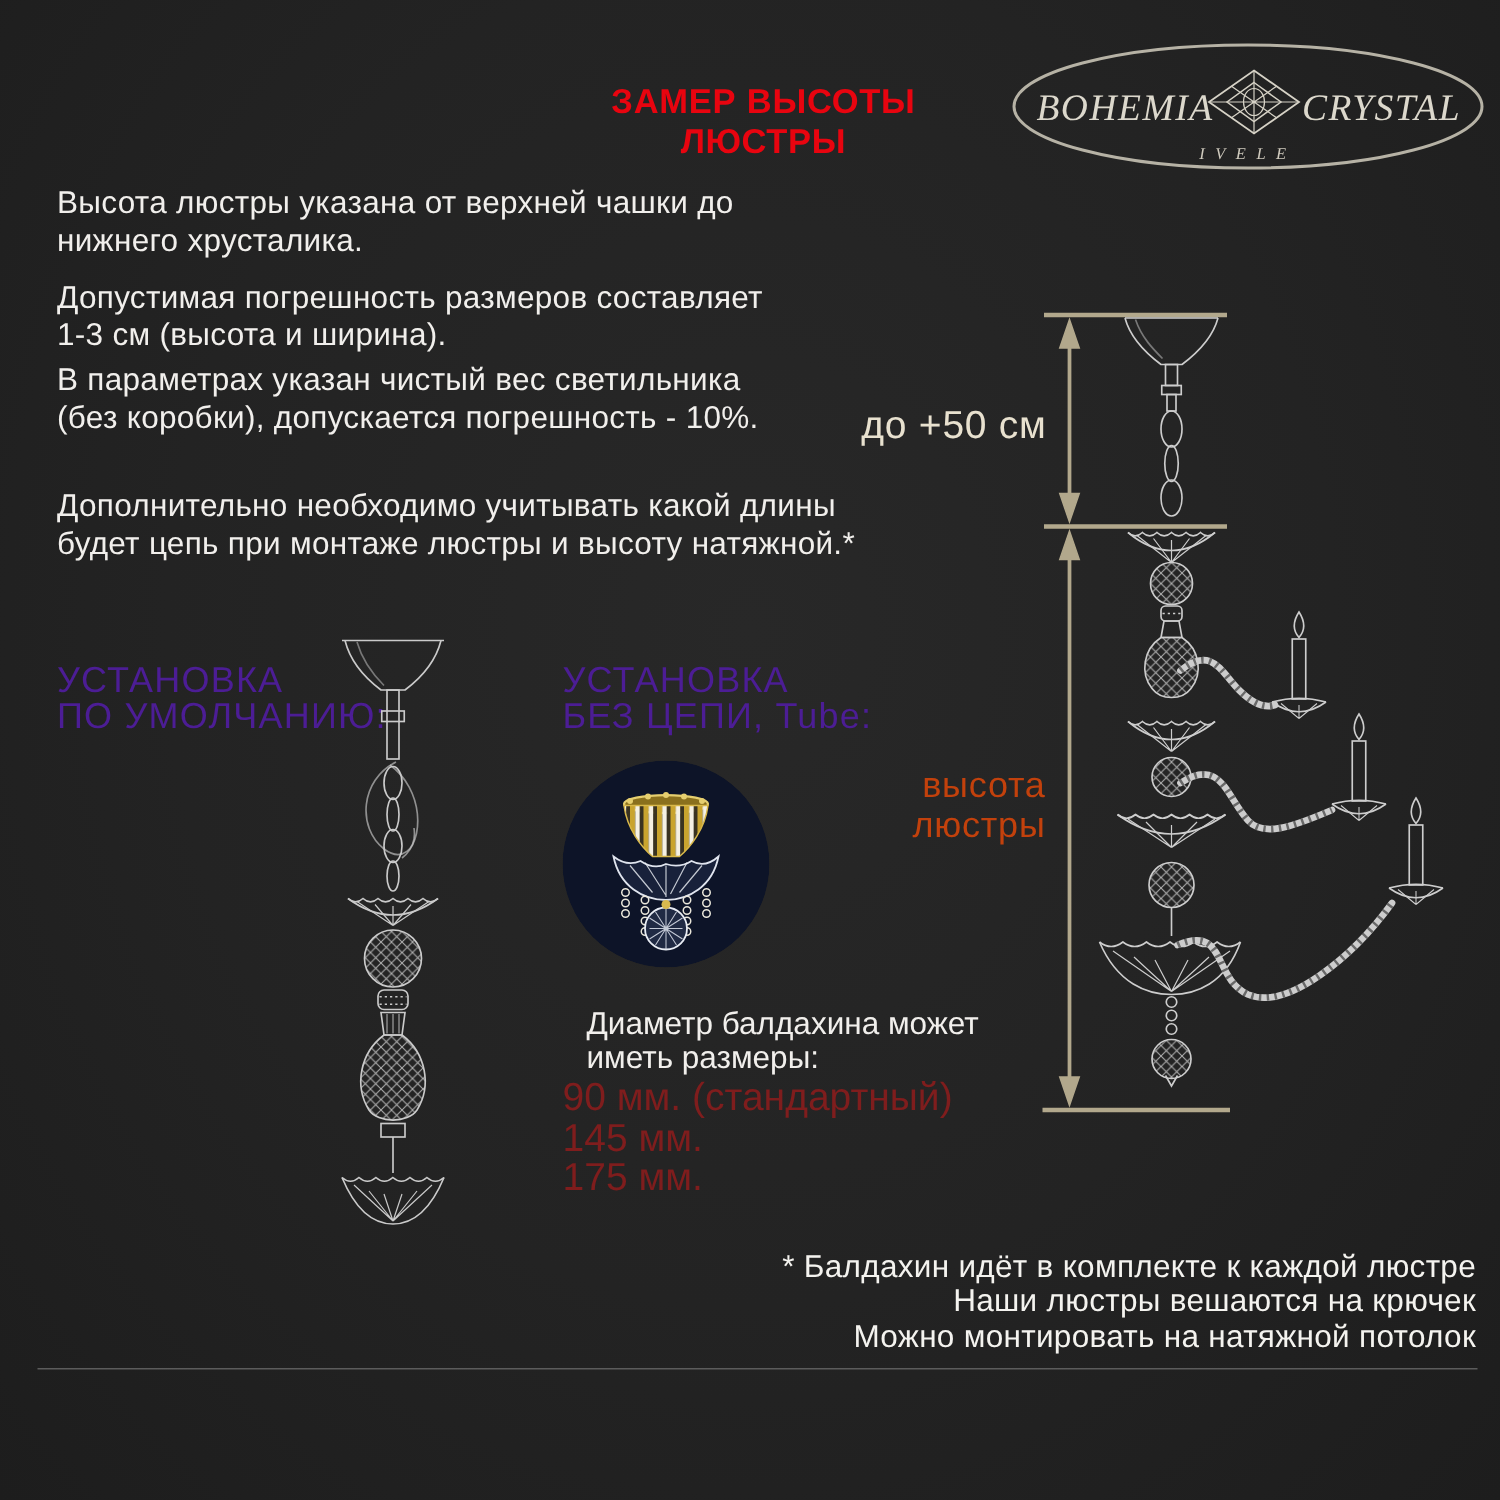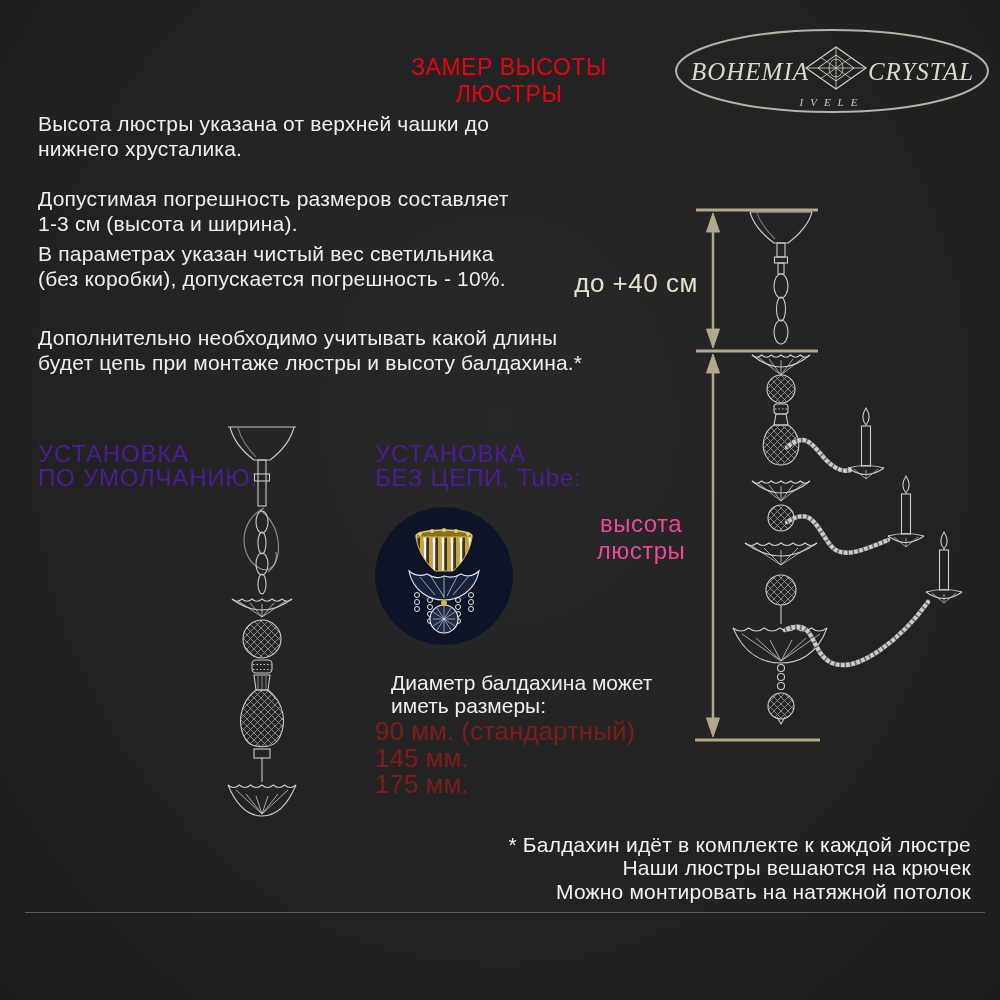--- a/index.html
+++ b/index.html
@@ -6,33 +6,33 @@
   body{
     width:1000px;height:1000px;position:relative;overflow:hidden;
     background:radial-gradient(ellipse at 50% 42%, #282828 0%, #232323 55%, #1d1d1d 100%);
     font-family:"Liberation Sans", sans-serif;
     color:#f1efec;
   }
   .abs{position:absolute;}
   .pre{white-space:pre-line;}
   .title{
     left:368px;top:54px;width:282px;text-align:center;
-    font-size:23px;font-weight:normal;letter-spacing:.5px;color:#e8040f;
+    font-size:23px;font-weight:bold;letter-spacing:.5px;color:#e8040f;
   }
   .para{left:38px;font-size:21px;line-height:24.5px;letter-spacing:.2px;color:#f1efec;}
-  .p1{top:112px}.p2{top:187px}.p3{top:242px}.p4{top:326px}
+  .p1{top:124px}.p2{top:187px}.p3{top:242px}.p4{top:326px}
   .chain-label{left:572px;top:268px;width:128px;text-align:center;font-size:26px;color:#e8e1cf;letter-spacing:.5px;}
-  .height-label{left:585px;top:511px;width:112px;text-align:center;font-size:24px;line-height:26.5px;color:#ec4899;letter-spacing:.5px;}
+  .height-label{left:585px;top:511px;width:112px;text-align:right;font-size:24px;line-height:26.5px;color:#c2410c;letter-spacing:.5px;}
   .sec-head{font-size:24px;line-height:23.5px;letter-spacing:.8px;color:#4c1d95;}
   .hd1{left:38px;top:442px;}
   .hd2{left:375px;top:442px;}
   .tube-photo{left:375px;top:507px;width:138px;height:138px;border-radius:50%;overflow:hidden;}
   .canopy-note{left:391px;top:671px;font-size:21px;line-height:23px;color:#f1efec;}
   .canopy-sizes{left:375px;top:718px;font-size:26px;line-height:26.5px;color:#7f1d1d;}
-  .footnotes{left:300px;right:29px;top:833px;text-align:right;font-size:21px;line-height:23.4px;color:#f4f3ef;letter-spacing:.2px;}
+  .footnotes{left:300px;right:16px;top:833px;text-align:right;font-size:21px;line-height:23.4px;color:#f4f3ef;letter-spacing:.2px;}
   .separator{left:25px;top:912px;width:960px;height:1px;background:#5c5c5c;}
   .logo-box{left:672px;top:26px;width:320px;height:90px;font-style:italic;}
   .lsvg{left:198px;top:418px;}
   .rsvg{left:690px;top:200px;}
   svg text{font-family:"Liberation Serif", serif;}
 </style>
 </head>
 <body>
 
 <div class="abs title">ЗАМЕР ВЫСОТЫ ЛЮСТРЫ</div>
@@ -52,23 +52,23 @@
   </svg>
 </div>
 
 <div class="abs para pre p1">Высота люстры указана от верхней чашки до
 нижнего хрусталика.</div>
 <div class="abs para pre p2">Допустимая погрешность размеров составляет
 1-3 см (высота и ширина).</div>
 <div class="abs para pre p3">В параметрах указан чистый вес светильника
 (без коробки), допускается погрешность - 10%.</div>
 <div class="abs para pre p4">Дополнительно необходимо учитывать какой длины
-будет цепь при монтаже люстры и высоту балдахина.*</div>
-
-<div class="abs chain-label">до +40 см</div>
+будет цепь при монтаже люстры и высоту натяжной.*</div>
+
+<div class="abs chain-label">до +50 см</div>
 <div class="abs height-label pre">высота
 люстры</div>
 
 <div class="abs sec-head pre hd1">УСТАНОВКА
 ПО УМОЛЧАНИЮ:</div>
 <div class="abs sec-head pre hd2">УСТАНОВКА
 БЕЗ ЦЕПИ, Tube:</div>
 
 <div class="abs tube-photo">
   <svg width="138" height="138" viewBox="0 0 138 138">

